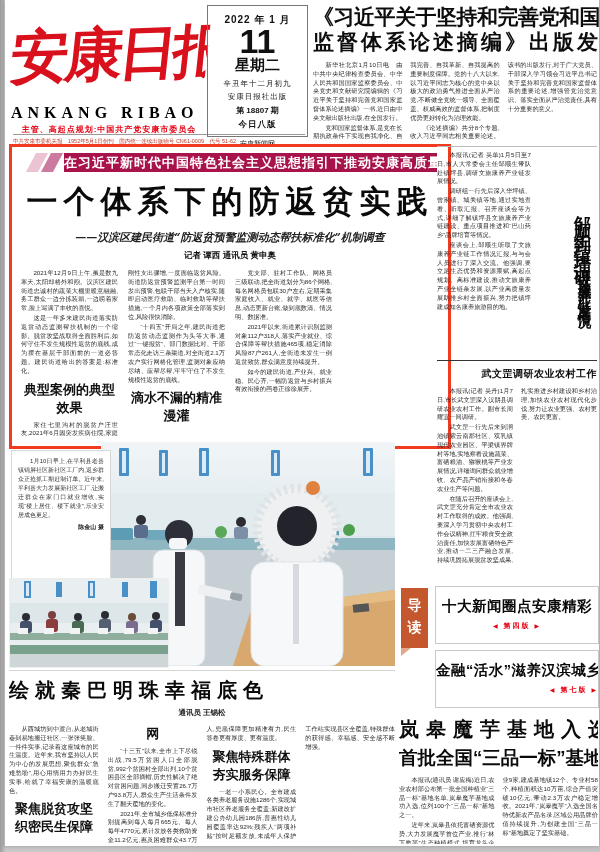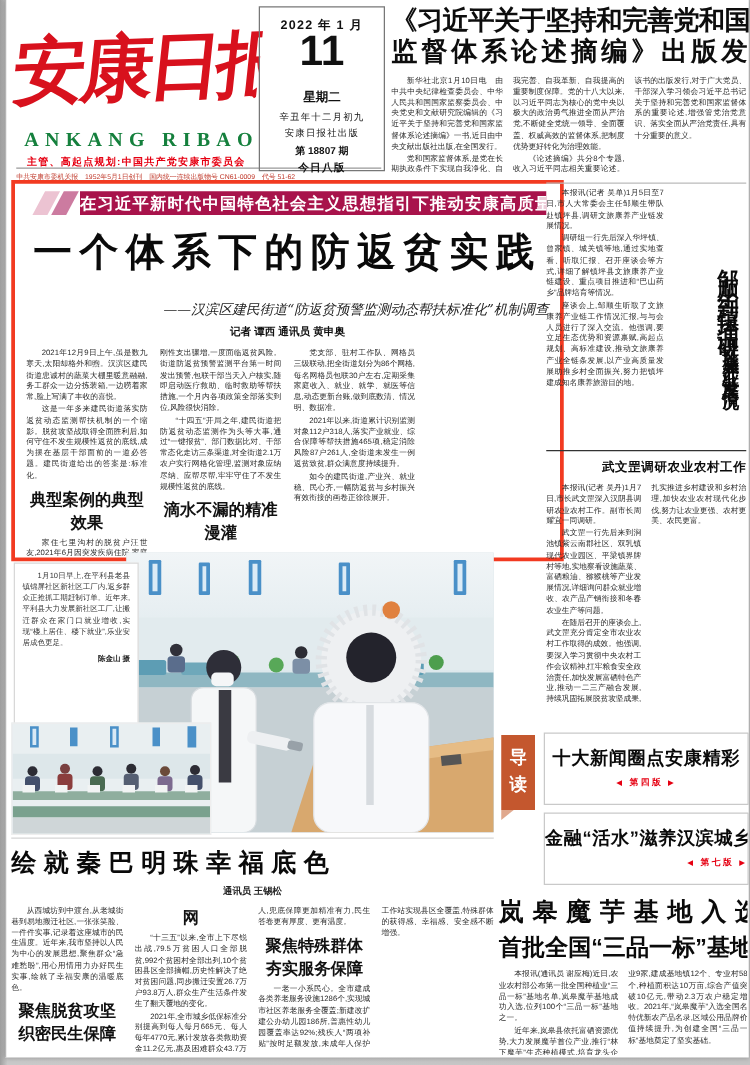--- a/index.html
+++ b/index.html
@@ -14,32 +14,32 @@
     background:#ffffff;border-left:1px solid #b5b5b5;box-shadow:0 0 4px rgba(0,0,0,.25);
   }
   .abs{position:absolute;}
   
   .calligraphy{
     left:6px;top:2px;width:196px;height:108px;overflow:hidden;
     font-family:"DejaVu Serif","Liberation Serif",serif;font-weight:bold;
     color:#d8111d;font-size:58px;line-height:104px;letter-spacing:-4px;
     transform:skewX(-8deg) rotate(-2deg);white-space:nowrap;
   }
-  .latin{left:6px;top:104px;width:196px;text-align:right;color:#15803d;
+  .latin{left:6px;top:104px;width:196px;text-align:left;color:#000000;
     font-family:"Liberation Serif","DejaVu Serif",serif;font-weight:bold;
     font-size:16px;letter-spacing:5px;}
   .orgline{left:6px;top:124px;width:196px;text-align:center;color:#e60012;
     font-weight:bold;font-size:8px;letter-spacing:1px;}
   .mastfoot{left:8px;top:134px;width:292px;border-top:1px solid #999;
     padding-top:3px;color:#c0392b;font-size:5.5px;white-space:nowrap;overflow:hidden;}
   .datebox{left:202px;top:5px;width:99px;height:130px;border:1px solid #777;
     text-align:center;color:#111;}
   .db-month{font-size:10px;font-weight:bold;margin-top:7px;letter-spacing:1px;}
   .db-day{font-size:34px;font-weight:bold;line-height:28px;}
-  .db-week{font-size:10px;font-weight:bold;margin-top:16px;}
+  .db-week{font-size:15px;font-weight:bold;margin-top:1px;}
   .db-lunar{font-size:7.5px;margin-top:4px;letter-spacing:1px;}
   .db-pub{font-size:7.5px;margin-top:3px;letter-spacing:1px;}
   .db-issue{font-size:8px;margin-top:3px;font-weight:bold;}
   .db-pages{font-size:8.5px;margin-top:3px;font-weight:bold;letter-spacing:1px;}
   .db-site{font-size:7px;margin-top:8px;}
   .db-url{font-size:7px;font-weight:bold;color:#333;}
   
   .topstory{left:308px;top:4px;width:284px;}
   .ts-h1{font-weight:bold;color:#0d0d0d;font-size:21px;line-height:25px;
     white-space:nowrap;letter-spacing:-0.5px;text-align:center;}
@@ -52,22 +52,22 @@
   
   .leadbox{left:4px;top:144px;width:418px;height:290px;border:3px solid #f23a21;
     padding:5px 9px 4px;background:#fff;}
   .kicker-row{display:flex;align-items:stretch;height:19px;margin:1px 2px 0 10px;}
   .kick-deco1{width:12px;background:#ecc3d2;transform:skewX(-28deg);margin-right:3px;}
   .kick-deco2{width:12px;background:#cc7ba0;transform:skewX(-28deg);margin-right:6px;}
   .kicker{flex:1;background:#a8134b;color:#fff;font-weight:bold;font-size:13px;
     text-align:center;line-height:19px;letter-spacing:1px;white-space:nowrap;overflow:hidden;}
   .lead-h{margin-top:9px;text-align:center;font-weight:bold;color:#0a0a0a;
     font-size:31px;letter-spacing:6px;white-space:nowrap;}
-  .lead-sub{margin-top:17px;text-align:right;font-size:11px;color:#222;
-    font-family:"DejaVu Serif","Liberation Serif",serif;font-style:italic;font-weight:normal;}
+  .lead-sub{margin-top:7px;text-align:center;font-size:11px;color:#222;
+    font-family:"DejaVu Serif","Liberation Serif",serif;font-style:italic;font-weight:bold;}
   .lead-by{margin-top:5px;text-align:center;font-size:8.5px;font-weight:bold;color:#111;}
   .lead-body{margin-top:7px;height:176px;overflow:hidden;
     columns:4;column-gap:10px;column-fill:auto;}
   .sub{font-weight:bold;text-align:center;font-size:13px;margin:5px 0 4px;color:#111;}
   
   .rightcol{left:432px;top:146px;width:160px;}
   .zoublock{display:flex;height:204px;overflow:hidden;border-top:1px solid #bbb;padding-top:4px;}
   .zoubody{width:94px;overflow:hidden;}
   .zouhead{flex:1;writing-mode:vertical-rl;display:flex;justify-content:center;
     padding-top:4px;}

